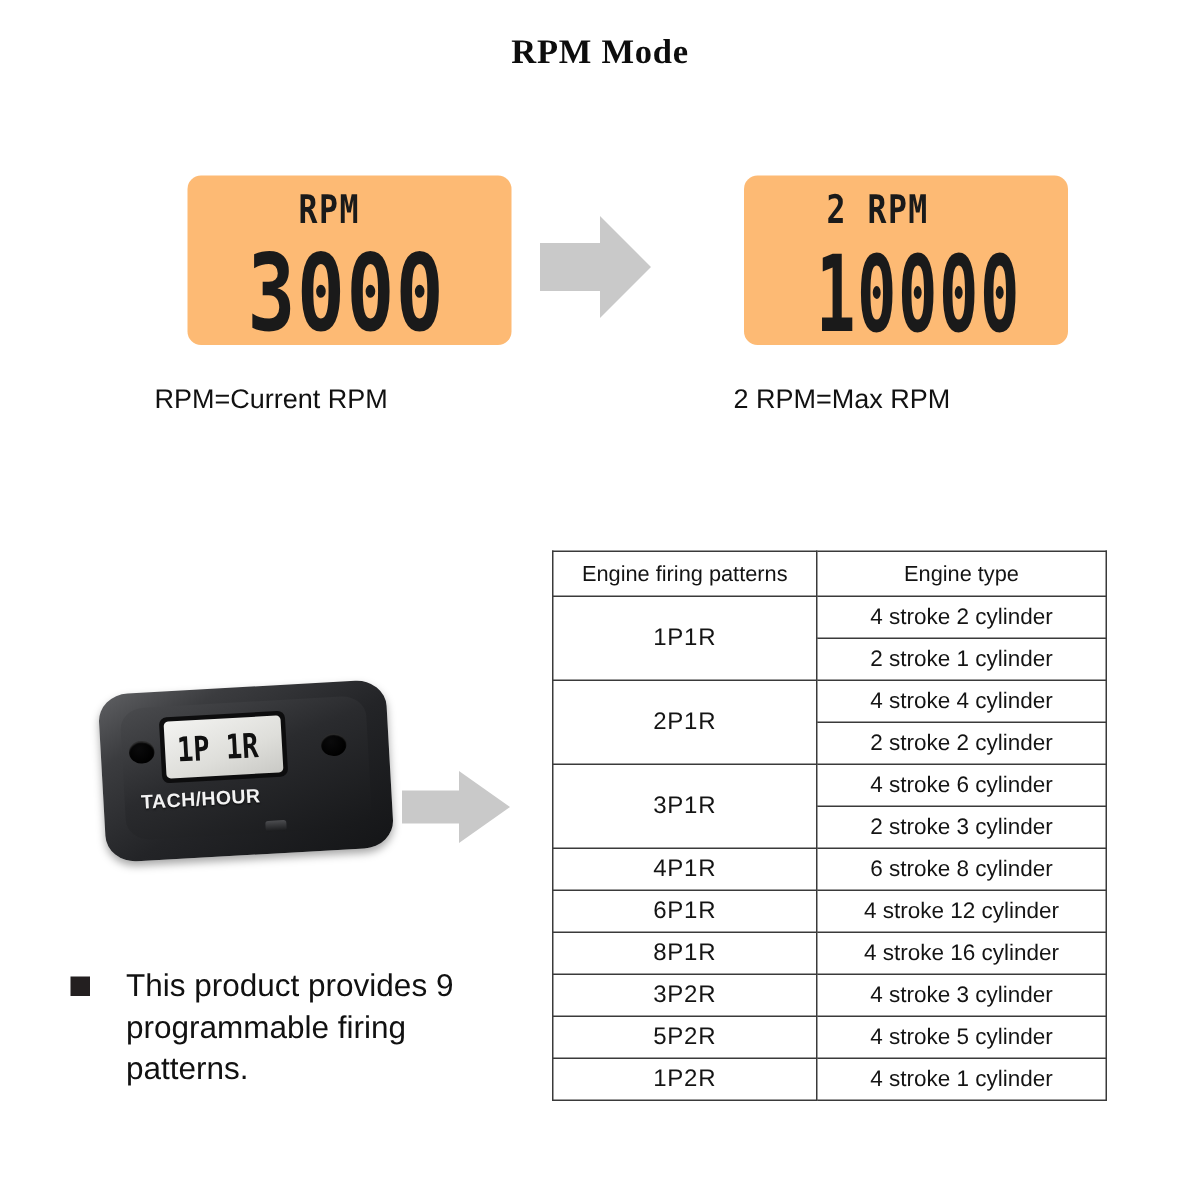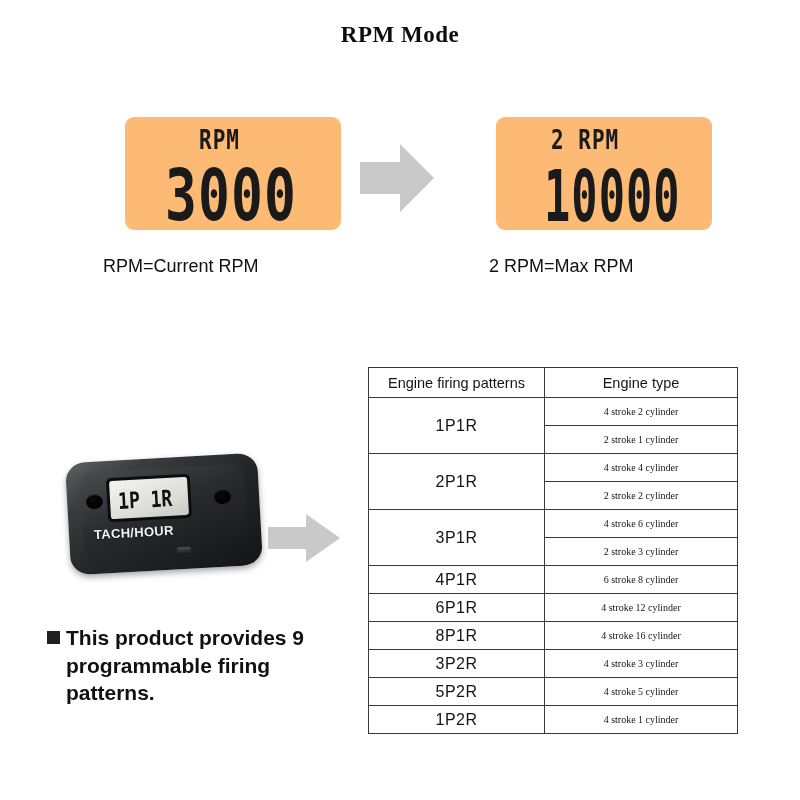--- a/index.html
+++ b/index.html
@@ -200,25 +200,24 @@
     width: 14px; height: 7px;
     border-radius: 2px;
     background: linear-gradient(180deg, #4c4d50, #1b1c1e);
     transform: rotate(-3.2deg);
   }
 
   
   #note {
     position: absolute;
     left: 47px;
-    top: 624px;
+    top: 644px;
     width: 295px;
     display: flex;
-    gap: 6px;
-    font-weight: bold;
+    gap: 24px;
   }
   #note-bullet {
     width: 13px;
     height: 13px;
     background: #231f20;
     flex: 0 0 auto;
     margin-top: 7px;
   }
   #note-text {
     font-size: 21px;
@@ -250,22 +249,21 @@
   #firing-table th {
     height: 29px;
     font-size: 14.5px;
   }
   #firing-table td.pattern-cell {
     font-size: 16px;
     letter-spacing: 0.5px;
   }
   #firing-table td.type-cell {
     height: 27px;
-    font-size: 10px;
-    font-family: Liberation Serif, serif;
+    font-size: 15px;
   }
 </style>
 </head>
 <body>
 
 <div id="page-title">RPM Mode</div>
 
 <div class="lcd" id="lcd-current">
   <div class="lcd-label" id="lcd-current-label">RPM</div>
   <div class="lcd-value" id="lcd-current-value">3000</div>

